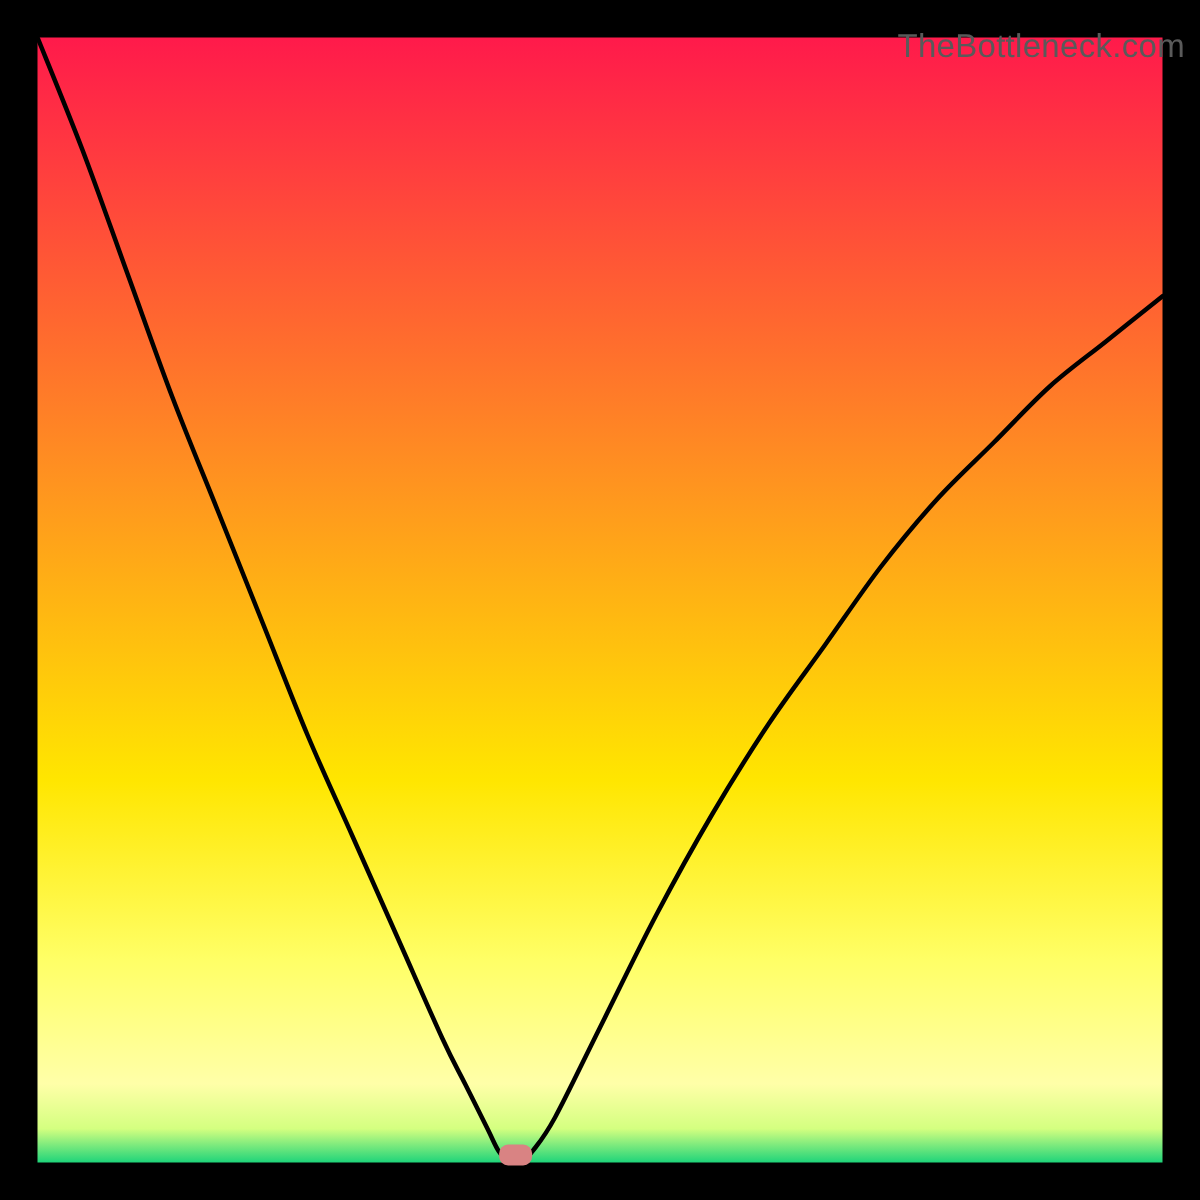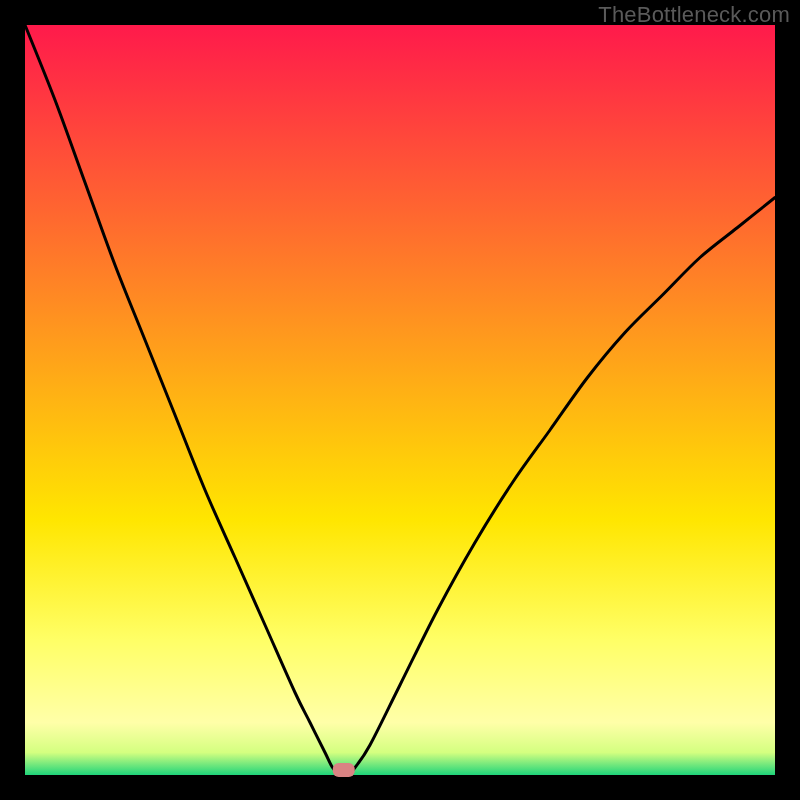--- a/index.html
+++ b/index.html
@@ -6,21 +6,21 @@
     margin: 0;
     padding: 0;
     background: #fff;
     width: 800px;
     height: 800px;
     overflow: hidden;
     font-family: Arial, Helvetica, sans-serif;
   }
   .watermark {
     position: absolute;
-    top: 2px;
+    top: 18px;
     right: 10px;
     font-size: 22px;
     font-weight: 400;
     color: #5a5a5a;
     letter-spacing: 0.2px;
   }
   .plot {
     position: absolute;
     left: 0;
     top: 0;

